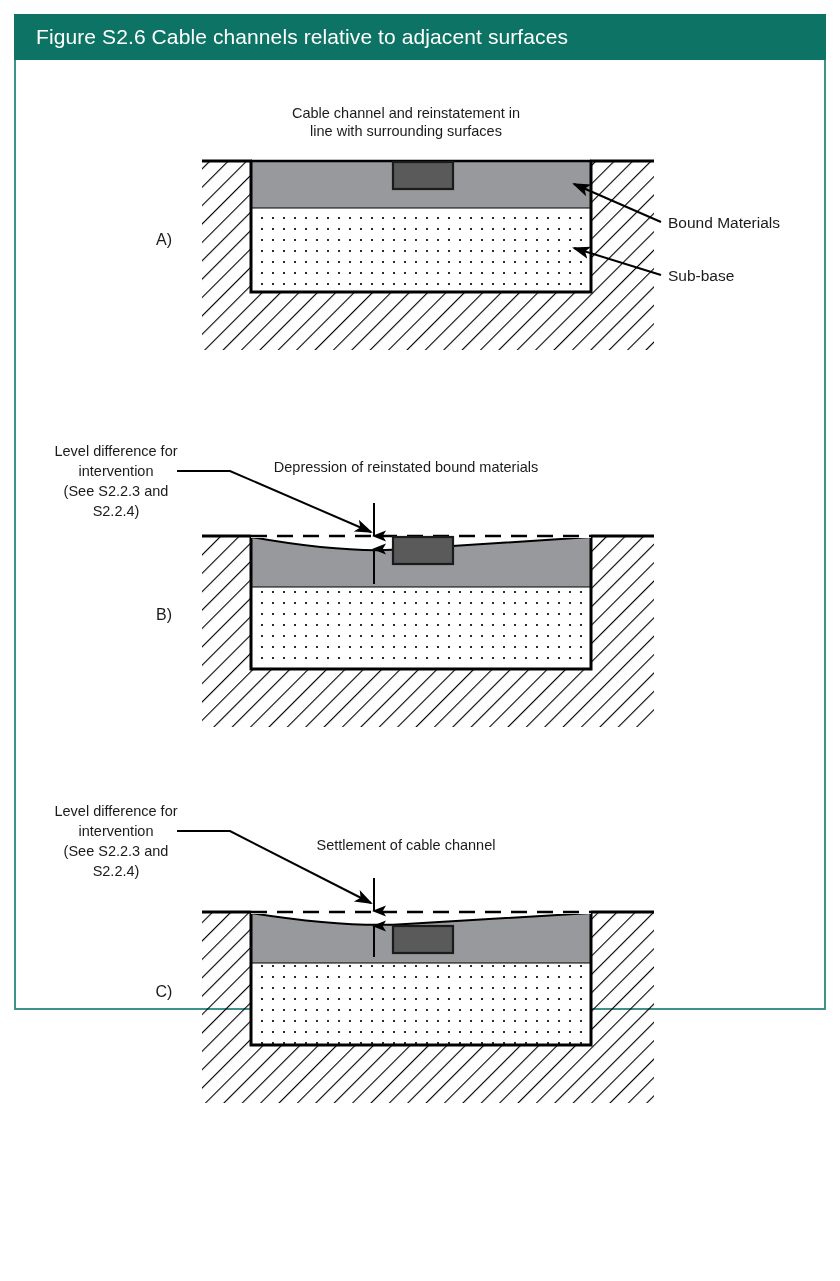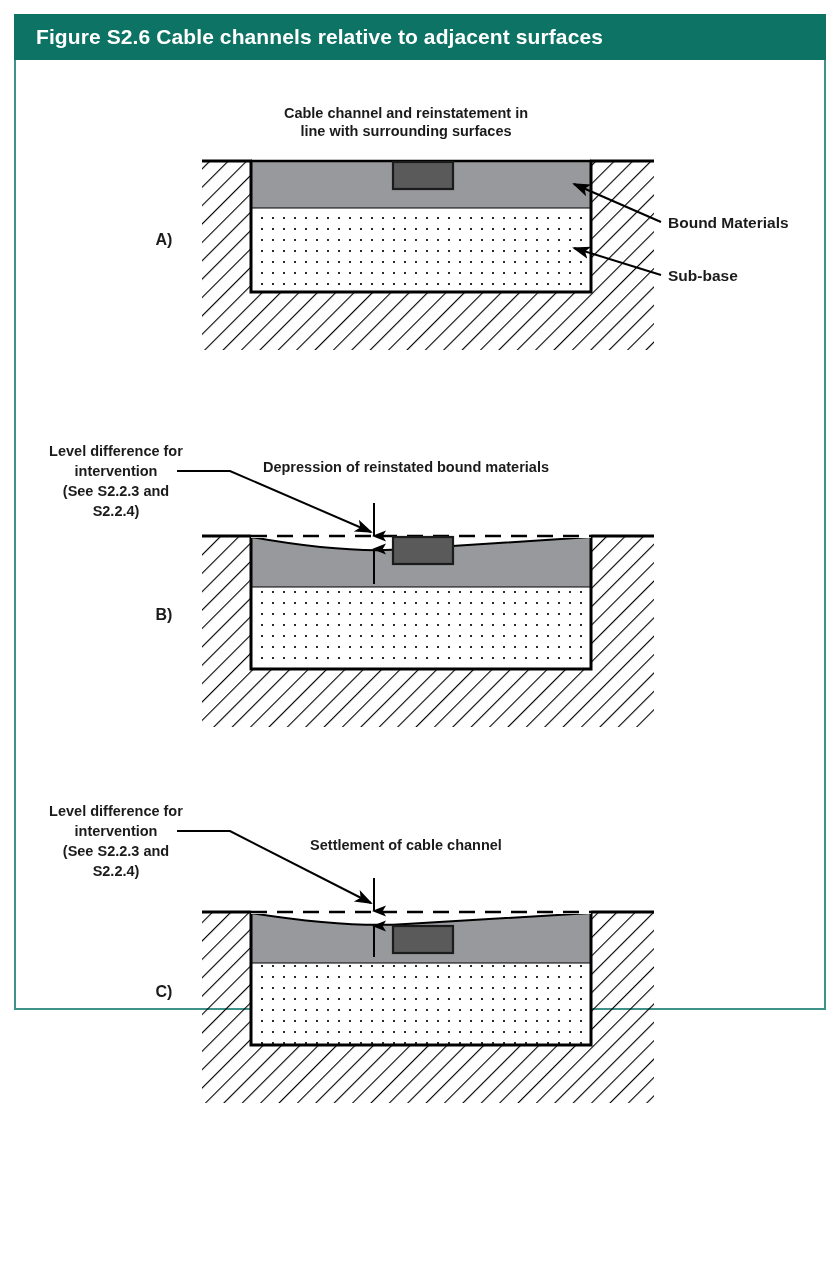--- a/index.html
+++ b/index.html
@@ -9,21 +9,20 @@
   }
   body {
     font-family: "Liberation Sans", sans-serif;
   }
   #page {
     position: relative;
     width: 840px;
     height: 1281px;
     background: #ffffff;
     overflow: hidden;
-    font-weight: bold;
   }
   
   #header-banner {
     position: absolute;
     left: 14px;
     top: 14px;
     width: 812px;
     height: 46px;
     background: #0d7364;
     box-sizing: border-box;

